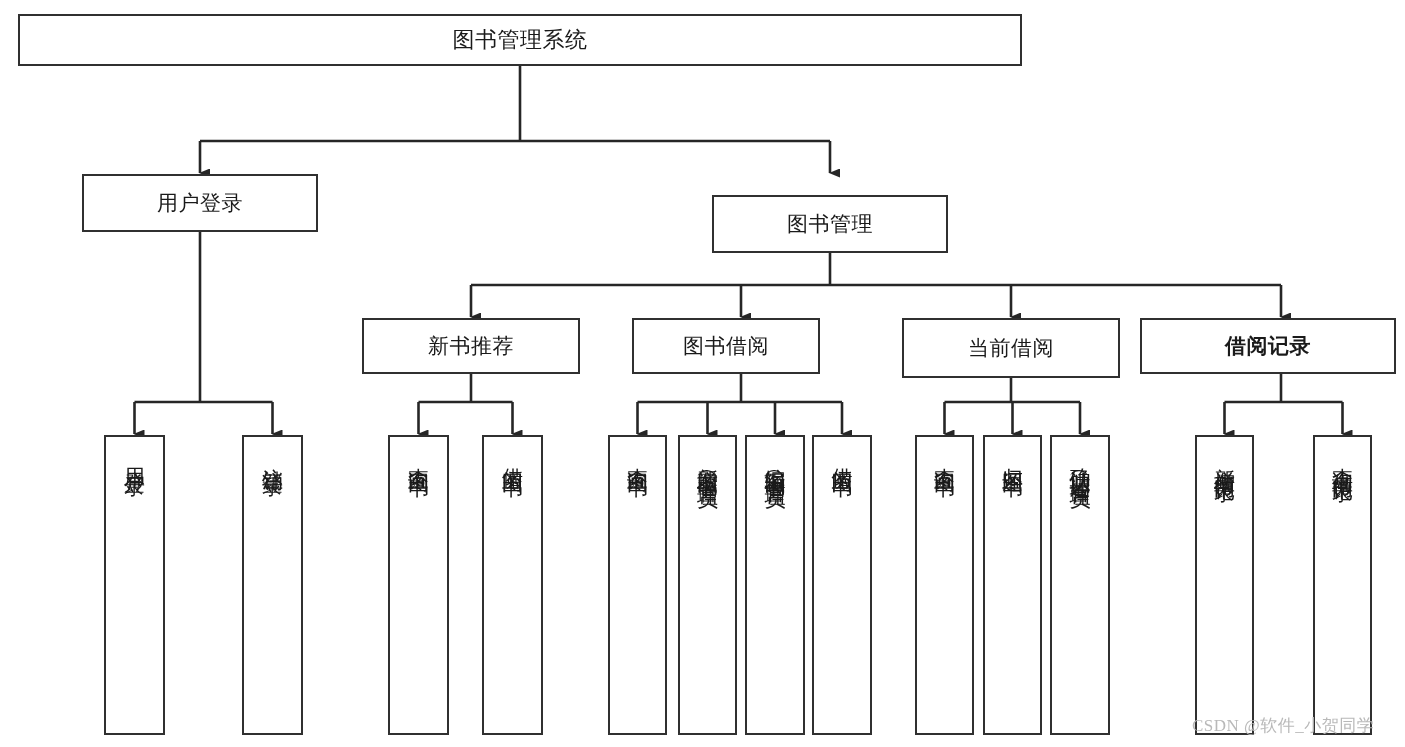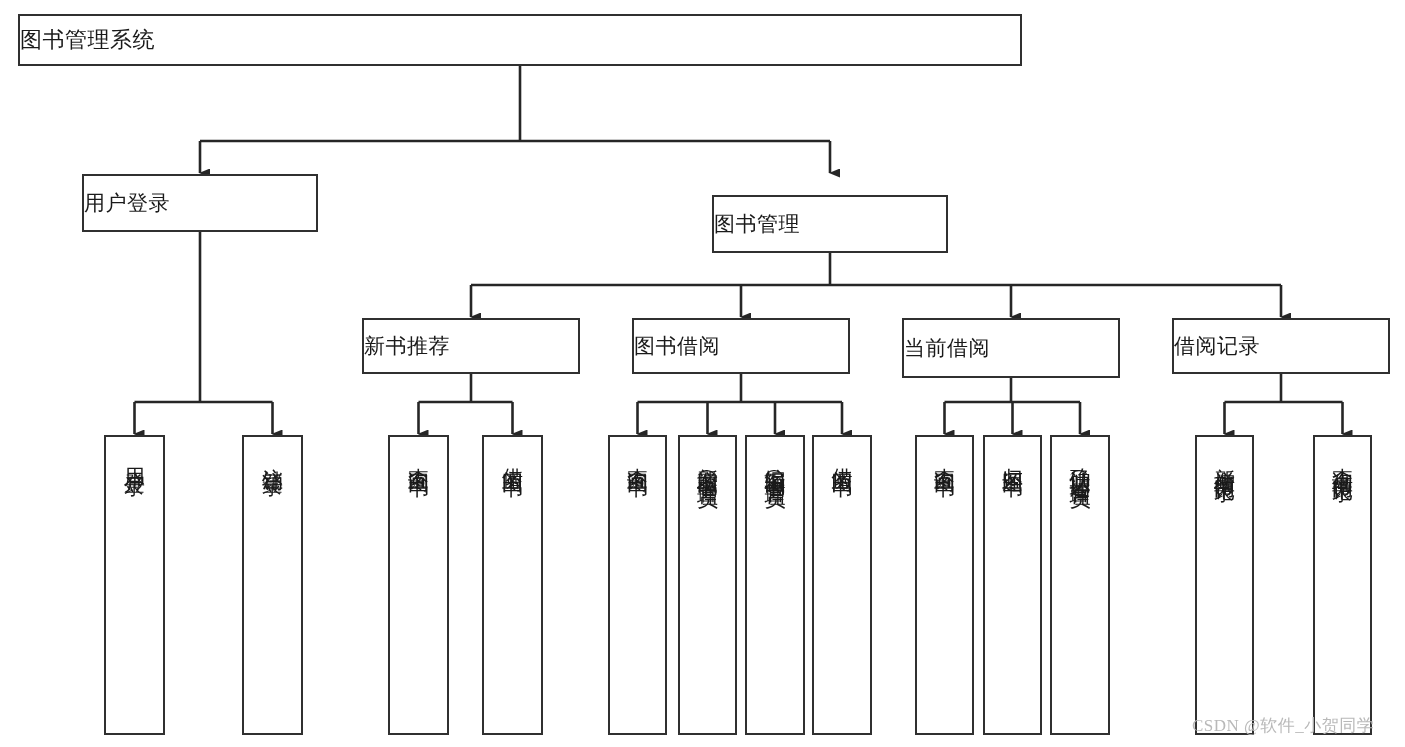--- a/index.html
+++ b/index.html
@@ -26,21 +26,21 @@
     height: 747px;
     pointer-events: none;
   }
   .node {
     position: absolute;
     box-sizing: border-box;
     background: #ffffff;
     border: 2px solid #303030;
     display: flex;
     align-items: center;
-    justify-content: flex-start;
+    justify-content: center;
     text-align: center;
     color: #1a1a1a;
   }
   .node-label {
     display: block;
     line-height: 1.18;
     letter-spacing: 0.5px;
   }
   
   .node.horiz .node-label {
@@ -128,27 +128,27 @@
   <div class="node horiz" style="left: 82px; top: 174px; width: 236px; height: 58px;">
     <span class="node-label">用户登录</span>
   </div>
   <div class="node horiz" style="left: 712px; top: 174px; width: 236px; height: 58px; margin-top: 21px;">
     <span class="node-label">图书管理</span>
   </div>
 
   <div class="node horiz" style="left: 362px; top: 318px; width: 218px; height: 56px;">
     <span class="node-label">新书推荐</span>
   </div>
-  <div class="node horiz" style="left: 632px; top: 318px; width: 218px; height: 56px;">
+  <div class="node horiz" style="left: 632px; top: 318px; width: 188px; height: 56px;">
     <span class="node-label">图书借阅</span>
   </div>
   <div class="node horiz" style="left: 902px; top: 318px; width: 218px; height: 60px;">
     <span class="node-label">当前借阅</span>
   </div>
-  <div class="node horiz" style="left: 1172px; top: 318px; width: 218px; height: 56px;">
+  <div class="node horiz" style="left: 1140px; top: 318px; width: 256px; height: 56px; font-weight: bold;">
     <span class="node-label">借阅记录</span>
   </div>
 
   <div class="node vert" style="left: 104px; top: 435px; width: 61px; height: 300px;">
     <span class="node-label">用户登录</span>
   </div>
   <div class="node vert" style="left: 242px; top: 435px; width: 61px; height: 300px;">
     <span class="node-label">注销登录</span>
   </div>
   <div class="node vert" style="left: 388px; top: 435px; width: 61px; height: 300px;">

